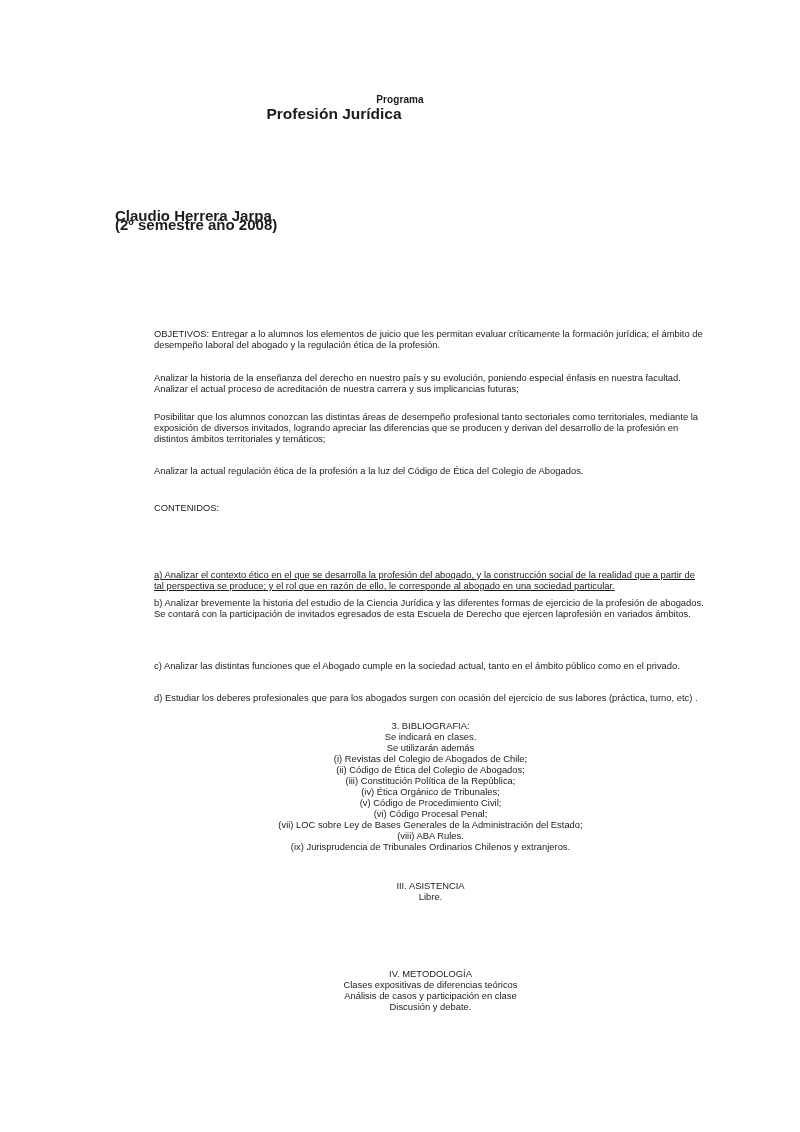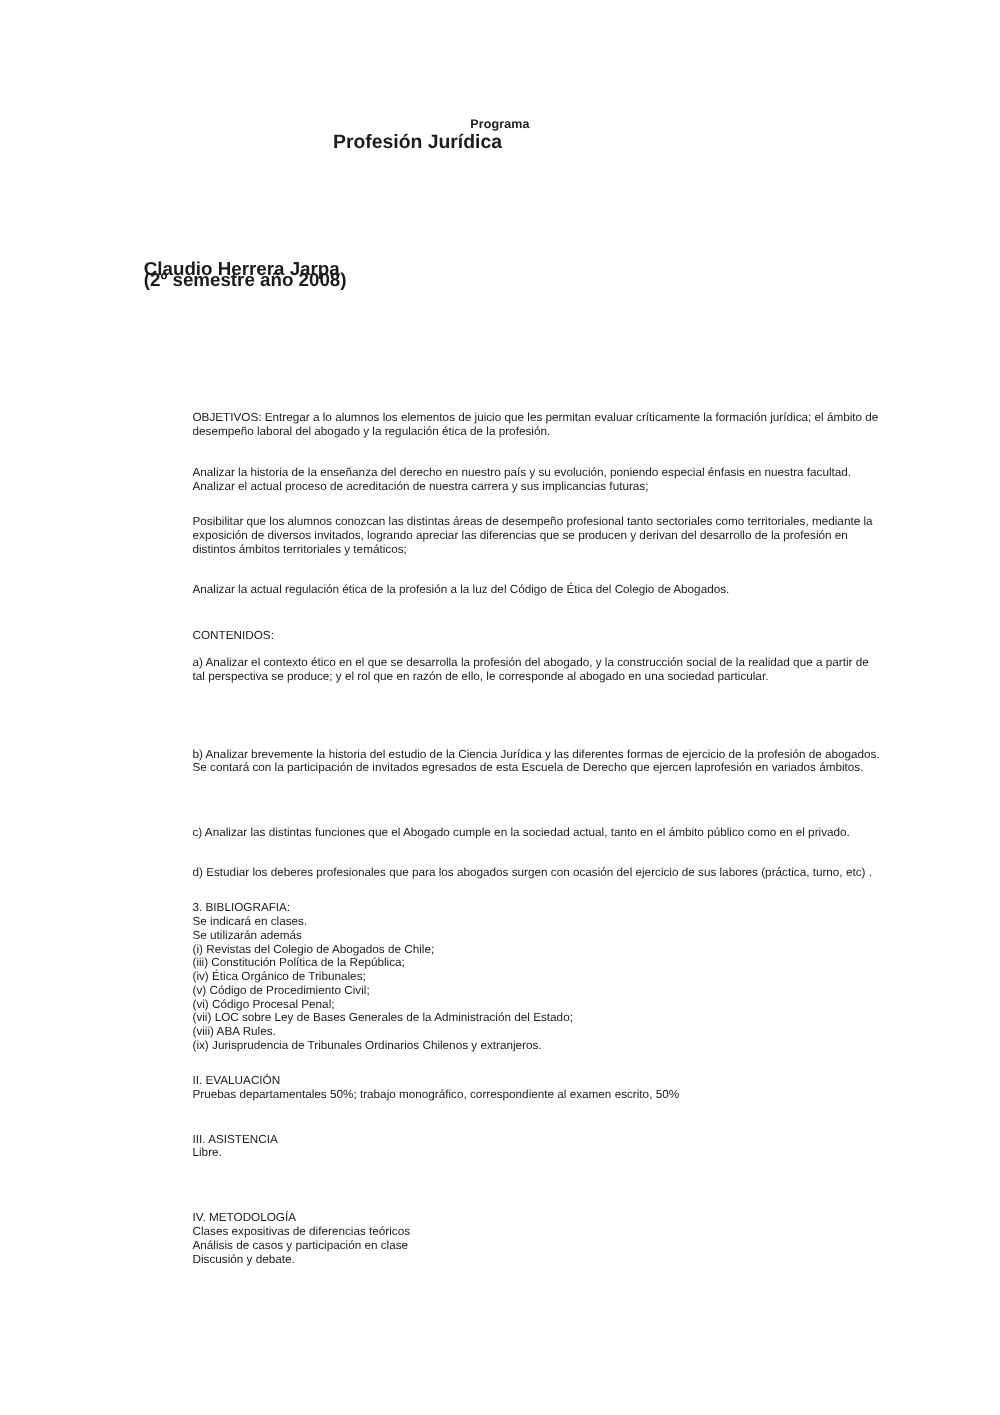--- a/index.html
+++ b/index.html
@@ -53,34 +53,34 @@
     font-weight: bold;
   }
 
   .body-block {
     left: 138px;
     width: 553px;
     font-size: 9.4px;
     line-height: 11px;
     margin: 16px;
   }
-  .line { margin: 0; }
+  .line { margin: 0; text-align: center; }
 
   .t312 { top: 312px; }
   .t356 { top: 356px; }
   .t395 { top: 395px; }
   .t449 { top: 449px; }
   .t486 { top: 486px; }
-  .t525 { top: 508px; }
+  .t525 { top: 553px; text-decoration: underline; }
   .t581 { top: 581px; }
   .t644 { top: 644px; }
   .t676 { top: 676px; }
   .t704 { top: 704px; }
   .t842 { top: 842px; }
-  .t889 { top: 889px; }
+  .t889 { top: 864px; }
   .t952 { top: 952px; }
 </style>
 </head>
 <body>
 
 <div class="page">
 
   <div class="abs kicker">Programa</div>
   <div class="abs doc-title">Profesión Jurídica</div>
   <div class="abs author">Claudio Herrera Jarpa</div>
@@ -95,33 +95,30 @@
   <p class="abs body-block t525">a) Analizar el contexto ético en el que se desarrolla la profesión del abogado, y la construcción social de la realidad que a partir de tal perspectiva se produce; y el rol que en razón de ello, le corresponde al abogado en una sociedad particular.</p>
   <p class="abs body-block t581">b) Analizar brevemente la historia del estudio de la Ciencia Jurídica y las diferentes formas de ejercicio de la profesión de abogados. Se contará con la participación de invitados egresados de esta Escuela de Derecho que ejercen laprofesión en variados ámbitos.</p>
   <p class="abs body-block t644">c) Analizar las distintas funciones que el Abogado cumple en la sociedad actual, tanto en el ámbito público como en el privado.</p>
   <p class="abs body-block t676">d) Estudiar los deberes profesionales que para los abogados surgen con ocasión del ejercicio de sus labores (práctica, turno, etc) .</p>
 
   <div class="abs body-block t704">
     <div class="line">3. BIBLIOGRAFIA:</div>
     <div class="line">Se indicará en clases.</div>
     <div class="line">Se utilizarán además</div>
     <div class="line">(i) Revistas del Colegio de Abogados de Chile;</div>
+    <div class="line">(ii) Código de Ética del Colegio de Abogados;</div>
     <div class="line">(iii) Constitución Política de la República;</div>
     <div class="line">(iv) Ética Orgánico de Tribunales;</div>
     <div class="line">(v) Código de Procedimiento Civil;</div>
     <div class="line">(vi) Código Procesal Penal;</div>
     <div class="line">(vii) LOC sobre Ley de Bases Generales de la Administración del Estado;</div>
     <div class="line">(viii) ABA Rules.</div>
     <div class="line">(ix) Jurisprudencia de Tribunales Ordinarios Chilenos y extranjeros.</div>
   </div>
 
-  <div class="abs body-block t842">
-    <div class="line">II. EVALUACIÓN</div>
-    <div class="line">Pruebas departamentales 50%; trabajo monográfico, correspondiente al examen escrito, 50%</div>
-  </div>
 
   <div class="abs body-block t889">
     <div class="line">III. ASISTENCIA</div>
     <div class="line">Libre.</div>
   </div>
 
   <div class="abs body-block t952">
     <div class="line">IV. METODOLOGÍA</div>
     <div class="line">Clases expositivas de diferencias teóricos</div>
     <div class="line">Análisis de casos y participación en clase</div>

